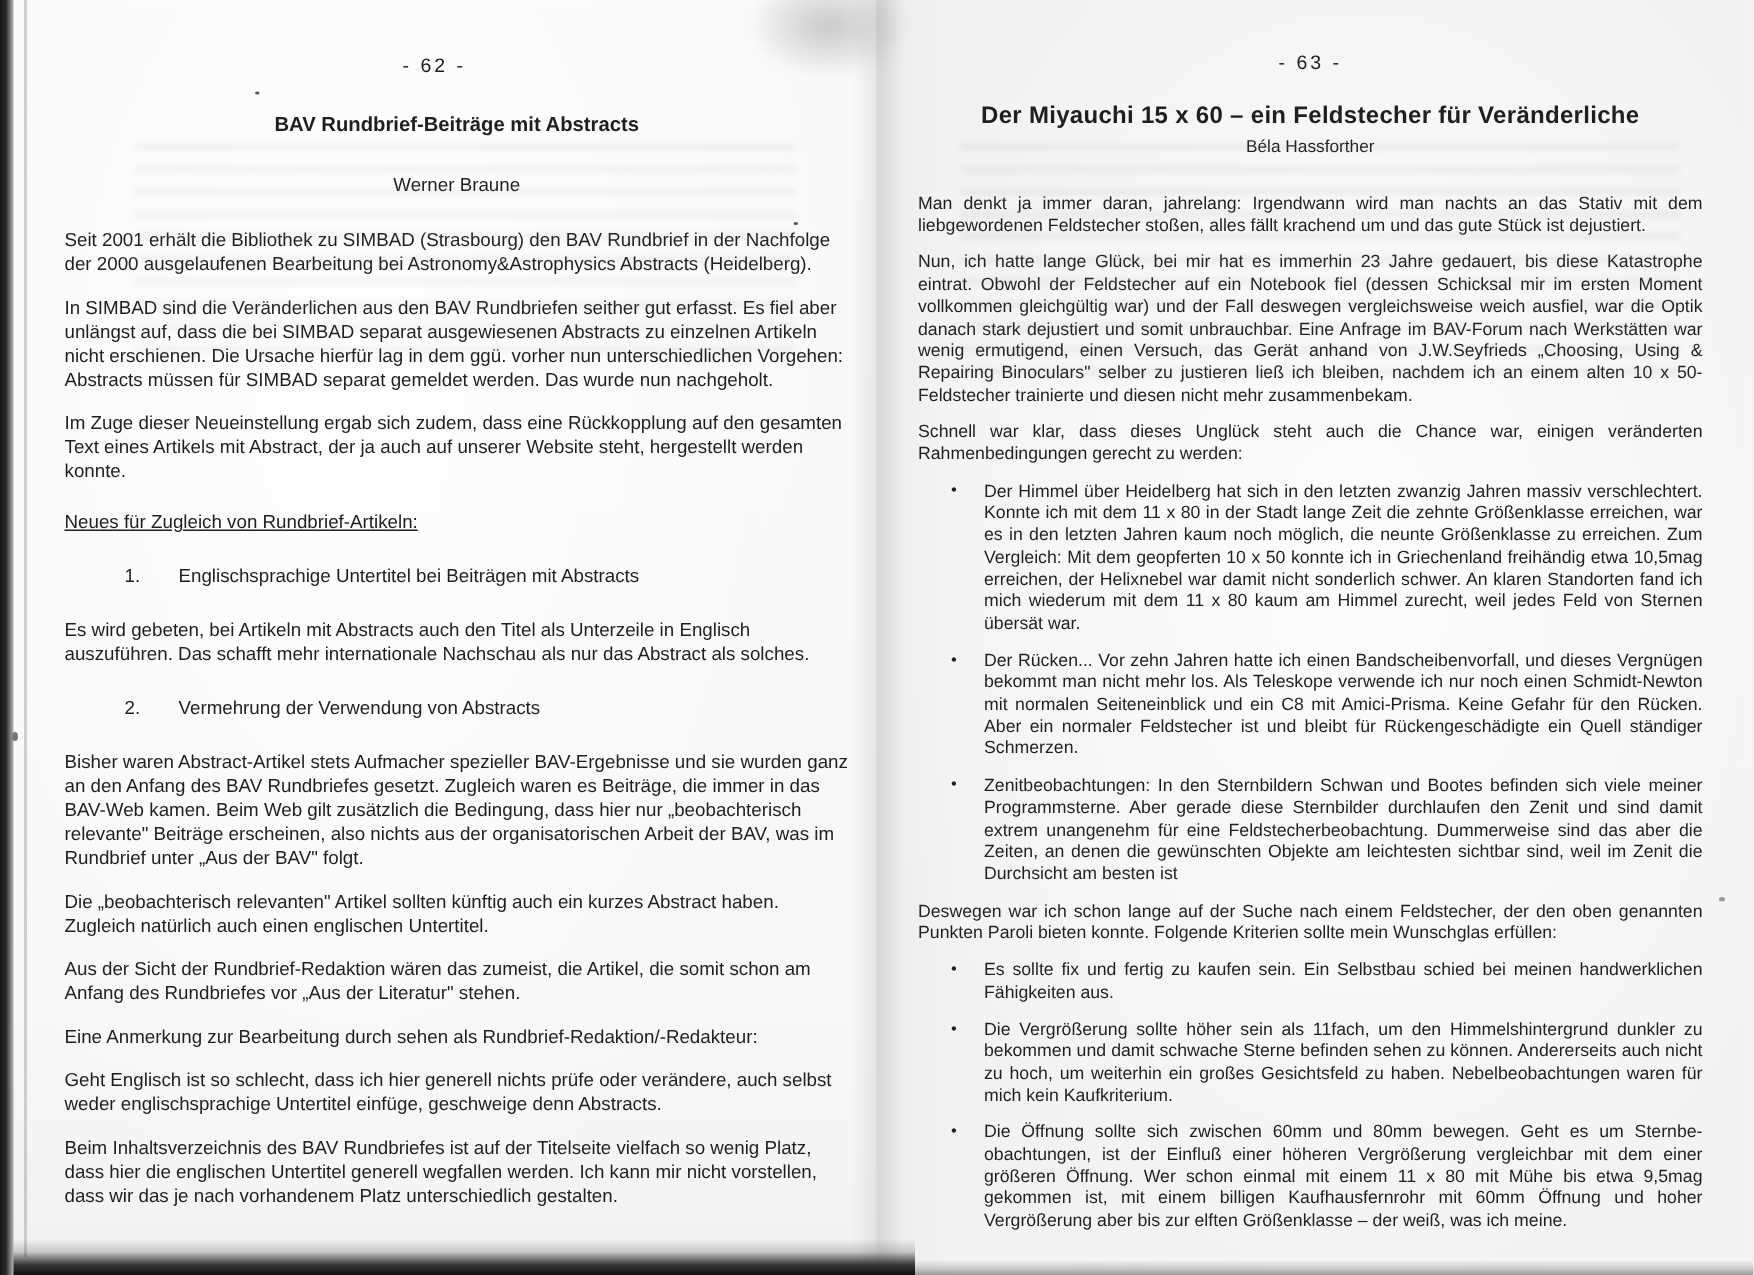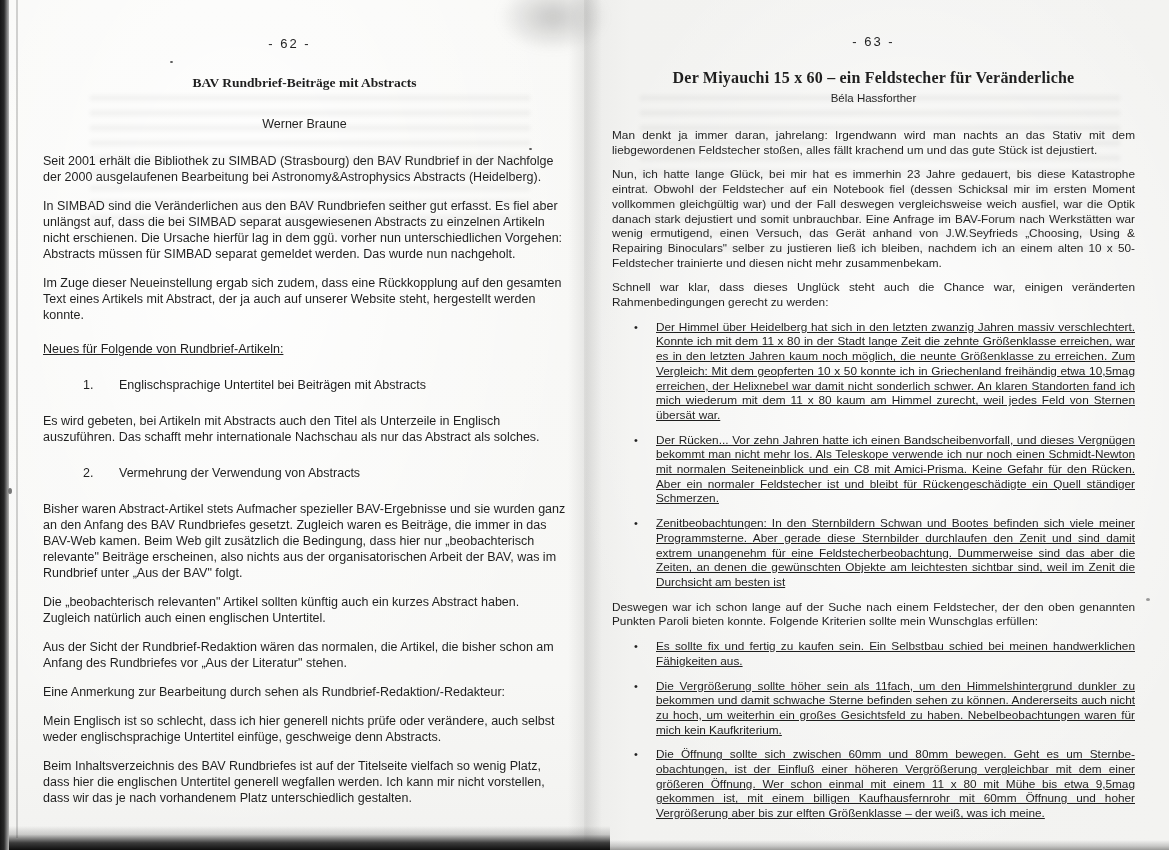--- a/index.html
+++ b/index.html
@@ -37,21 +37,20 @@
   
   .page-num {
     text-align: center;
     font-size: 13px; letter-spacing: 2px;
     margin: 6px 0 0 0;
   }
   .page-left .page-num { margin-right: 30px; }
   .doc-title {
     text-align: center; font-weight: bold;
     margin: 0;
-    font-family: Liberation Serif, serif;
   }
   .page-left .doc-title { font-size: 13.5px; margin-top: 24px; }
   .page-right .doc-title { font-size: 16px; margin-top: 20px; letter-spacing: 0.2px; }
   .author {
     text-align: center; margin: 0;
   }
   .page-left .author { font-size: 12.5px; margin-top: 26px; }
   .page-right .author { font-size: 11.5px; margin-top: 5px; }
   .body-text { margin-top: 22px; }
   .page-right .body-text { margin-top: 24px; }
@@ -73,21 +72,21 @@
     margin: 20px 0 20px 40px;
   }
   .numbered-item .num { width: 36px; flex: 0 0 36px; }
   .bullet-item {
     display: flex; font-size: 11.8px; line-height: 14.7px;
     margin: 0 0 10px 22px;
   }
   .bullet-item .marker {
     flex: 0 0 22px; width: 22px; font-size: 11px;
   }
-  .bullet-item .txt { text-align: justify; text-decoration: underline; }
+  .bullet-item .txt { text-align: justify; }
 
   
   .edge-left {
     position: absolute; left: 0; top: 0; bottom: 0; width: 9px;
     background: linear-gradient(90deg, #161616 0%, #2a2a2a 45%, #787878 75%, #b5b5b3 100%);
     z-index: 5;
   }
   .edge-left-thin {
     position: absolute; left: 16px; top: 0; bottom: 12px; width: 2px;
     background: rgba(60,60,60,0.22); z-index: 5;
@@ -136,35 +135,35 @@
   <div class="ghost ghost-right"></div>
 
   <div class="page page-left">
     <p class="page-num">-  62  -</p>
     <h1 class="doc-title">BAV Rundbrief-Beiträge mit Abstracts</h1>
     <p class="author">Werner Braune</p>
     <div class="body-text" id="left-blocks">
         <p class="para">Seit 2001 erhält die Bibliothek zu SIMBAD (Strasbourg) den BAV Rundbrief in der Nachfolge der 2000 ausgelaufenen Bearbeitung bei Astronomy&amp;Astrophysics Abstracts (Heidelberg).</p>
         <p class="para">In SIMBAD sind die Veränderlichen aus den BAV Rundbriefen seither gut erfasst. Es fiel aber unlängst auf, dass die bei SIMBAD separat ausgewiesenen Abstracts zu einzelnen Artikeln nicht erschienen. Die Ursache hierfür lag in dem ggü. vorher nun unterschiedlichen Vorgehen: Abstracts müssen für SIMBAD separat gemeldet werden. Das wurde nun nachgeholt.</p>
         <p class="para">Im Zuge dieser Neueinstellung ergab sich zudem, dass eine Rückkopplung auf den gesamten Text eines Artikels mit Abstract, der ja auch auf unserer Website steht, hergestellt werden konnte.</p>
-        <p class="para underline-heading">Neues für Folgende von Rundbrief-Artikeln:</p>
+        <p class="para underline-heading">Neues für Zugleich von Rundbrief-Artikeln:</p>
         <div class="numbered-item">
           <span class="num">1.</span>
           <span class="txt">Englischsprachige Untertitel bei Beiträgen mit Abstracts</span>
         </div>
         <p class="para">Es wird gebeten, bei Artikeln mit Abstracts auch den Titel als Unterzeile in Englisch auszuführen. Das schafft mehr internationale Nachschau als nur das Abstract als solches.</p>
         <div class="numbered-item">
           <span class="num">2.</span>
           <span class="txt">Vermehrung der Verwendung von Abstracts</span>
         </div>
         <p class="para">Bisher waren Abstract-Artikel stets Aufmacher spezieller BAV-Ergebnisse und sie wurden ganz an den Anfang des BAV Rundbriefes gesetzt.  Zugleich waren es Beiträge, die immer in das BAV-Web kamen. Beim Web gilt zusätzlich die Bedingung, dass hier nur „beobachterisch relevante" Beiträge erscheinen, also nichts aus der organisatorischen Arbeit der BAV, was im Rundbrief unter „Aus der BAV" folgt.</p>
         <p class="para">Die „beobachterisch relevanten" Artikel sollten künftig auch ein kurzes Abstract haben. Zugleich natürlich auch einen englischen Untertitel.</p>
-        <p class="para">Aus der Sicht der Rundbrief-Redaktion wären das normalen, die Artikel, die bisher schon am Anfang des Rundbriefes vor „Aus der Literatur" stehen.</p>
+        <p class="para">Aus der Sicht der Rundbrief-Redaktion wären das zumeist, die Artikel, die somit schon am Anfang des Rundbriefes vor „Aus der Literatur" stehen.</p>
         <p class="para">Eine Anmerkung zur Bearbeitung durch sehen als Rundbrief-Redaktion/-Redakteur:</p>
-        <p class="para">Mein Englisch ist so schlecht, dass ich hier generell nichts prüfe oder verändere, auch selbst weder englischsprachige Untertitel einfüge, geschweige denn Abstracts.</p>
+        <p class="para">Geht Englisch ist so schlecht, dass ich hier generell nichts prüfe oder verändere, auch selbst weder englischsprachige Untertitel einfüge, geschweige denn Abstracts.</p>
         <p class="para">Beim Inhaltsverzeichnis des BAV Rundbriefes ist auf der Titelseite vielfach so wenig Platz, dass hier die englischen Untertitel generell wegfallen werden. Ich kann mir nicht vorstellen, dass wir das je nach vorhandenem Platz unterschiedlich gestalten.</p>
       </div>
   </div>
 
   <div class="page page-right">
     <p class="page-num">-  63  -</p>
     <h1 class="doc-title">Der Miyauchi 15 x 60 – ein Feldstecher für Veränderliche</h1>
     <p class="author">Béla Hassforther</p>
     <div class="body-text" id="right-blocks">
         <p class="para">Man denkt ja immer daran, jahrelang: Irgendwann wird man nachts an das Stativ mit dem liebgewordenen Feldstecher stoßen, alles fällt krachend um und das gute Stück ist dejustiert.</p>

